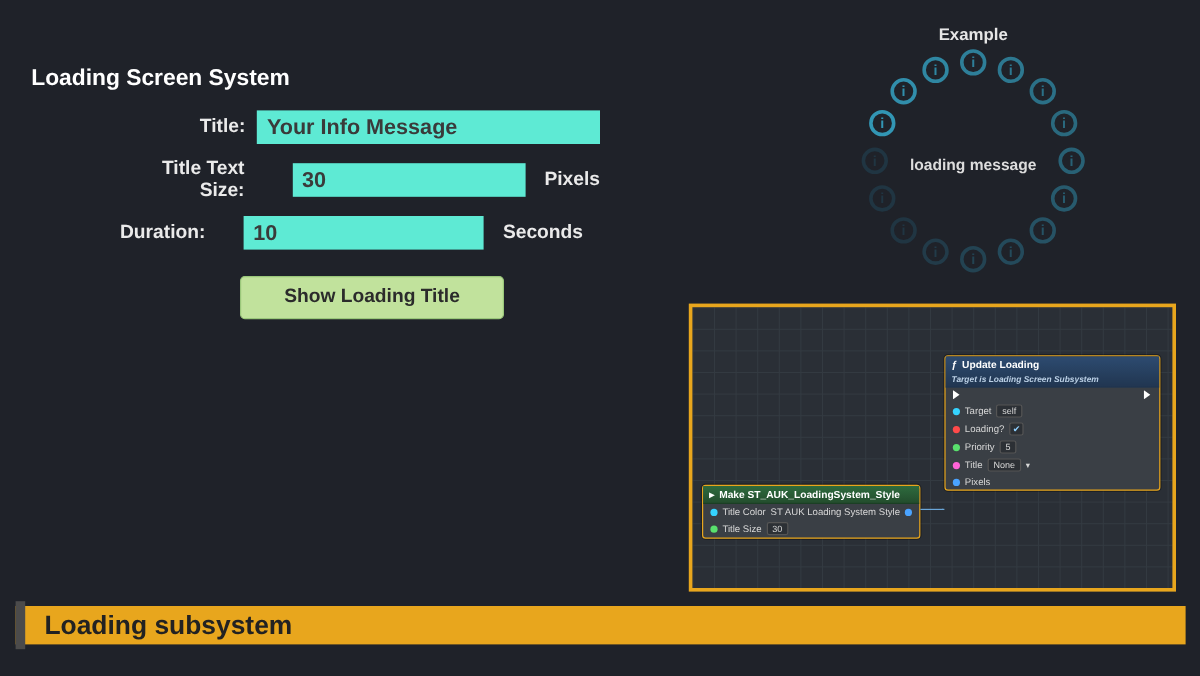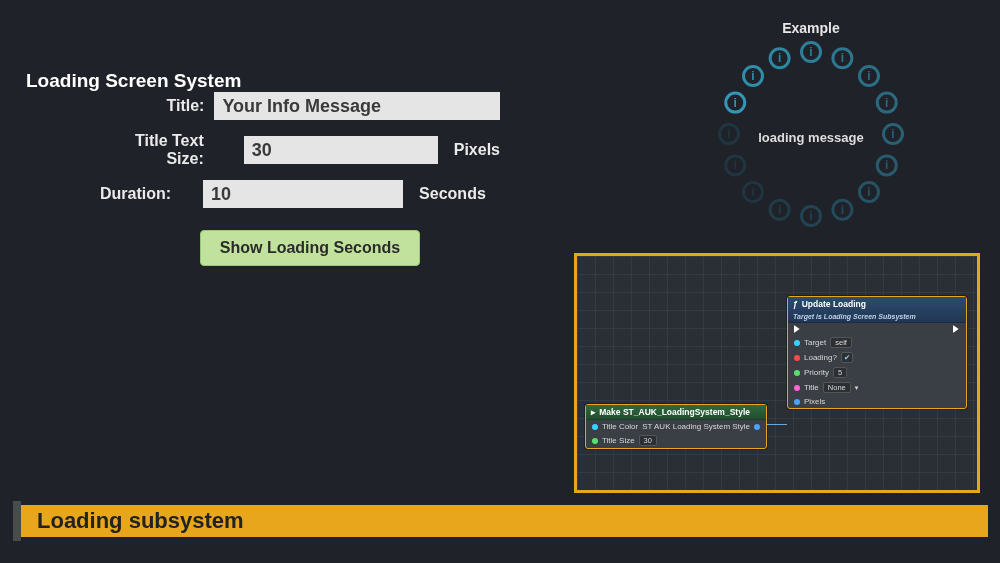--- a/index.html
+++ b/index.html
@@ -1,34 +1,34 @@
 <!DOCTYPE html>
 <html><head>
 <meta charset="utf-8">
 <style>
   * { box-sizing: border-box; margin: 0; padding: 0; font-family: "Trebuchet MS", "Segoe UI", Arial, sans-serif; }
   html, body { width: 1000px; height: 563px; overflow: hidden; }
   body { background: #1f2229; color: #eaeaea; position: relative; }
 
   
   .panel-title {
-    position: absolute; left: 26px; top: 70px;
+    position: absolute; left: 26px; top: 55px;
     font-size: 19px; font-weight: 700; color: #fff;
   }
   .form {
     position: absolute; left: 100px; top: 92px; width: 400px;
   }
   .form-row {
     display: flex; align-items: center; gap: 10px; margin-bottom: 12px;
     font-size: 16px; font-weight: 600;
   }
   .form-row .lbl { text-align: right; width: 110px; }
   .form-row .suffix { margin-left: 6px; }
   .txt-input {
-    background: #e5e5e5; color: #3a3a3a; border: none; height: 28px;
+    background: #5eead4; color: #3a3a3a; border: none; height: 28px;
     padding: 3px 8px; font-size: 18px; font-weight: 600; font-family: inherit;
   }
   .txt-wide  { width: 300px; }
   .txt-mid   { width: 194px; margin-left: 30px; }
   .txt-narrow{ width: 200px; }
   .show-btn {
     display: inline-flex; align-items: center; justify-content: center;
     margin-left: 100px; margin-top: 10px;
     width: 220px; height: 36px; border-radius: 4px;
     background: #c1e29c; color: #2b2b2b; border: 1px solid #9ac77a;
@@ -131,21 +131,21 @@
   <div class="form-row">
     <div class="lbl" style="width:auto">Title Text Size:</div>
     <input class="txt-input txt-mid" value="30" style="">
     <div class="suffix">Pixels</div>
   </div>
   <div class="form-row">
     <div class="lbl" style="width:auto;margin-right:22px">Duration:</div>
     <input class="txt-input txt-narrow" value="10" style="">
     <div class="suffix">Seconds</div>
   </div>
-  <button class="show-btn">Show Loading Seconds</button>
+  <button class="show-btn">Show Loading Title</button>
 </div>
 
 <div class="example">
   <div class="example-title">Example</div>
   <div class="spinner" id="spinner">
     <div class="spinner-msg">loading message</div>
   <div class="dot" style="color: rgb(46, 127, 153); transform: translate(5.02105e-15px, -82px);">
         <div class="dot-inner"></div>
       </div>
       <div class="dot" style="color: rgb(45, 120, 144); transform: translate(31.38px, -75.7581px);">

